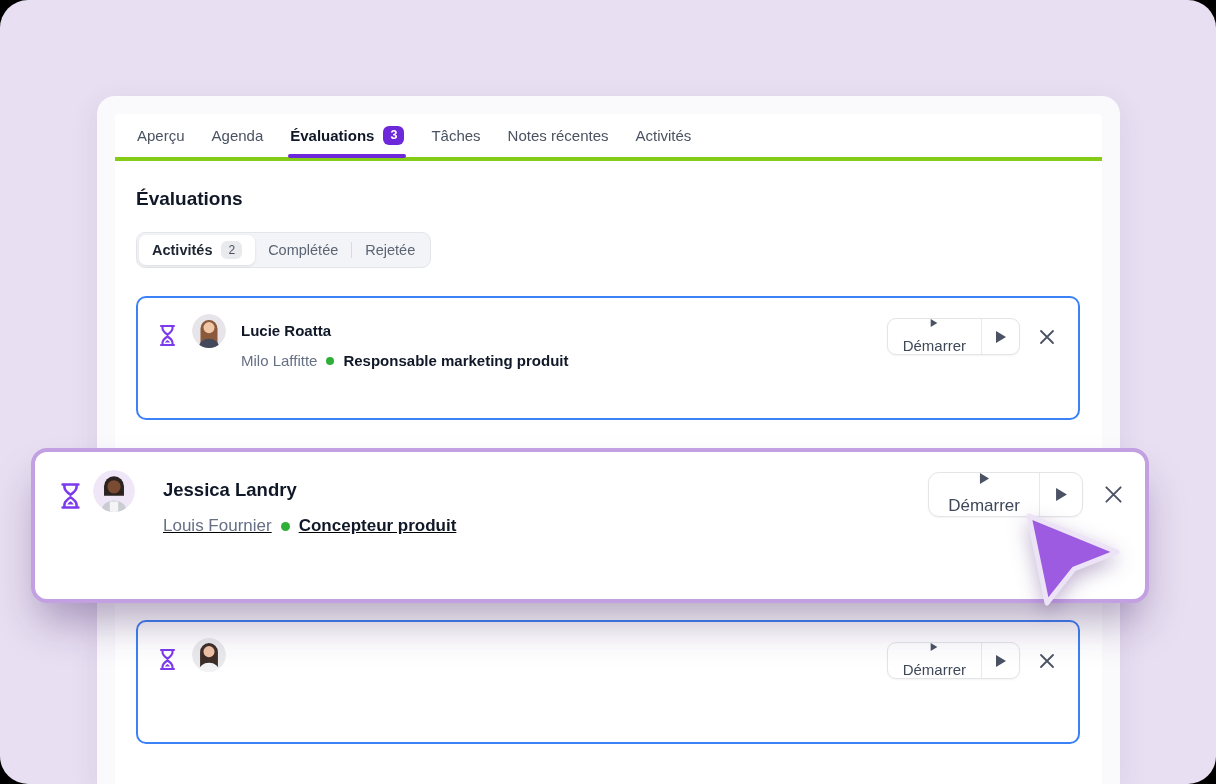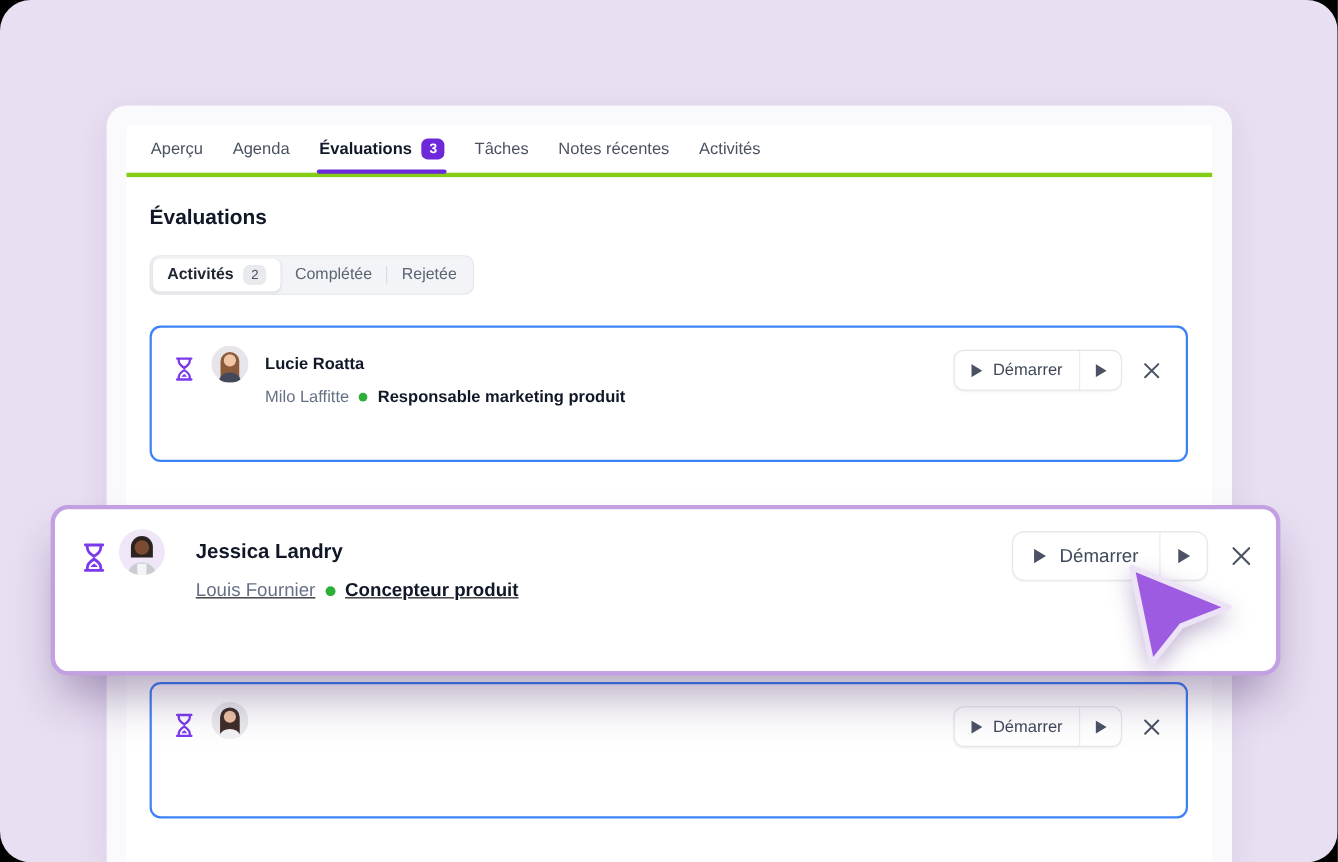--- a/index.html
+++ b/index.html
@@ -31,26 +31,26 @@
   .avatar { width:34px; height:34px; margin-left:16px; flex:0 0 auto; }
   .info { margin-left:15px; padding-top:8px; }
   .name { font-size:15px; font-weight:700; color:#101828; }
   .role-row { display:flex; align-items:center; gap:9px; margin-top:13px; }
   .manager { font-size:15px; color:#667085; }
   .dot { width:8px; height:8px; border-radius:50%; background:var(--green,#2EAF37); }
   .role { font-size:15px; font-weight:700; color:#101828; }
   .requested { margin-top:13px; font-size:14.5px; color:#667085; }
   .controls { position:absolute; top:20px; right:20px; display:flex; align-items:center; gap:16px; }
   .split-btn { display:flex; align-items:stretch; height:37px; background:#fff; border:1px solid #E3E5E9; border-radius:9px; box-shadow:0 1px 2px rgba(16,24,40,.05); overflow:hidden; }
-  .split-main { display:flex; align-items:center; gap:10px; padding:0 15px; font-size:15px; font-weight:500; color:#3F4859; cursor:pointer; }
+  .split-main { display:flex; align-items:center; gap:10px; padding:0 15px; font-size:15px; font-weight:500; color:#3F4859; cursor:pointer;flex-direction:column; }
   .split-divider { width:1px; background:#E8E9ED; }
   .split-arrow { width:37px; display:flex; align-items:center; justify-content:center; cursor:pointer; }
   .close-btn { width:22px; height:22px; display:flex; align-items:center; justify-content:center; cursor:pointer; }
 
-  .highlight-card { position:absolute; left:46px; top:448px; width:1118px; height:155px; background:#fff; border:4px solid var(--accent-light,#C2A0E2); border-radius:16px; box-shadow:0 26px 42px -8px rgba(60,30,95,.38); z-index:5; display:flex; padding:18px 0 0 25px;margin-top:11px; }
+  .highlight-card { position:absolute; left:31px; top:448px; width:1118px; height:155px; background:#fff; border:4px solid var(--accent-light,#C2A0E2); border-radius:16px; box-shadow:0 26px 42px -8px rgba(60,30,95,.38); z-index:5; display:flex; padding:18px 0 0 25px; }
   .highlight-card .hourglass { margin-top:12px; }
   .highlight-card .avatar { width:42px; height:42px; margin-left:12px; }
   .highlight-card .info { margin-left:28px; padding-top:9px; }
   .highlight-card .name { font-size:18.5px; }
   .highlight-card .role-row { margin-top:15px;text-decoration:underline; }
   .highlight-card .manager { font-size:17px; }
   .highlight-card .dot { width:9px; height:9px; }
   .highlight-card .role { font-size:17px; }
   .highlight-card .requested { margin-top:15px; font-size:16.5px; }
   .highlight-card .controls { top:20px; right:21px; gap:19px; }

